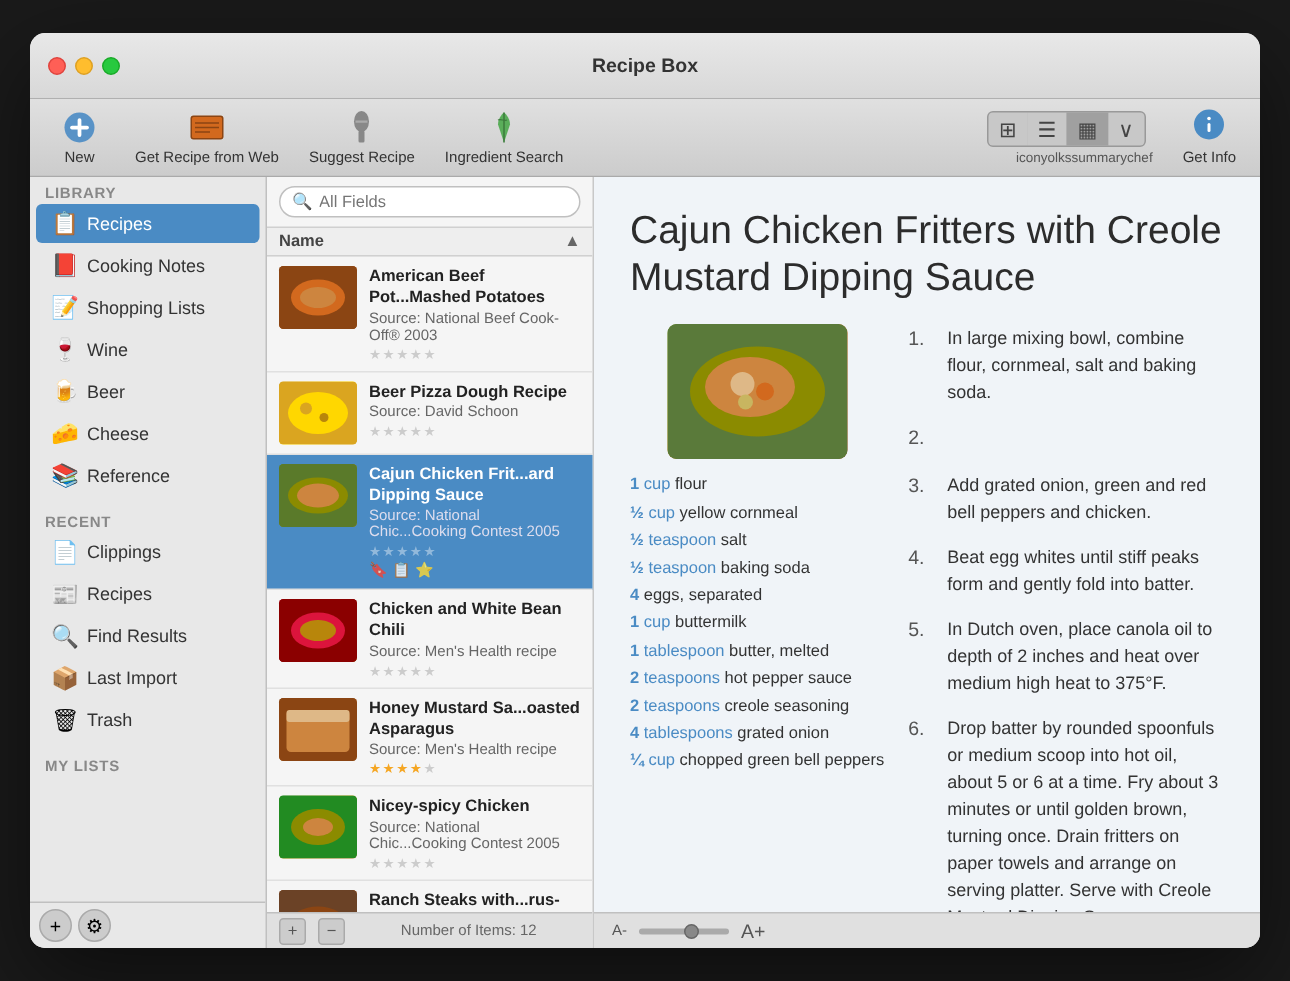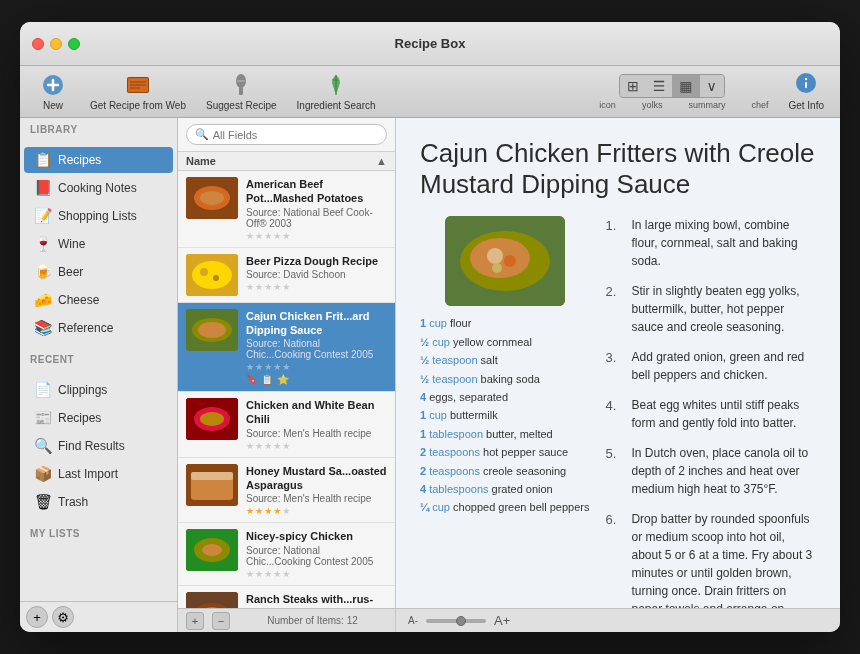--- a/index.html
+++ b/index.html
@@ -120,21 +120,21 @@
       background: #e8e8e8;
       border-right: 1px solid #c0c0c0;
       display: flex;
       flex-direction: column;
       overflow: hidden;
     }
     .sidebar-section-label {
       font-size: 10px;
       font-weight: 700;
       color: #888;
-      padding: 6px 10px 11px;
+      padding: 6px 10px 0;
       text-transform: uppercase;
       letter-spacing: 0.5px;
     }
     .sidebar-item {
       display: flex;
       align-items: center;
       padding: 4px 10px;
       cursor: pointer;
       border-radius: 4px;
       margin: 1px 4px;
@@ -404,21 +404,21 @@
       <span class="label">Ingredient Search</span>
     </div>
     <div class="toolbar-spacer"></div>
     <div style="display:flex;flex-direction:column;align-items:center;gap:2px">
       <div class="view-toggle">
         <div class="view-btn">⊞</div>
         <div class="view-btn">☰</div>
         <div class="view-btn active">▦</div>
         <div class="view-btn">∨</div>
       </div>
-      <div style="display:flex;gap:26px;padding-left:24px;">
+      <div style="display:flex;gap:0;padding-left:24px;">
         <span style="font-size:9px;color:#555">icon</span>
         <span style="font-size:9px;color:#555">yolks</span>
         <span style="font-size:9px;color:#555">summary</span>
         <span style="font-size:9px;color:#555">chef</span>
       </div>
     </div>
     <div class="get-info-btn">
       <div class="icon-area">
         <svg width="22" height="22" viewBox="0 0 22 22" fill="none">
           <circle cx="11" cy="11" r="10" fill="#4a8bc4"></circle>
@@ -693,21 +693,20 @@
             </ul>
           </div>
           <div class="instructions">
             <ol>
               <li>
                 <span class="step-num">1.</span>
                 <span>In large mixing bowl, combine flour, cornmeal, salt and baking soda.</span>
               </li>
               <li>
                 <span class="step-num">2.</span>
-                <span>Stir in slightly beaten egg yolks, buttermilk, butter, hot pepper sauce and creole seasoning.</span>
               </li>
               <li>
                 <span class="step-num">3.</span>
                 <span>Add grated onion, green and red bell peppers and chicken.</span>
               </li>
               <li>
                 <span class="step-num">4.</span>
                 <span>Beat egg whites until stiff peaks form and gently fold into batter.</span>
               </li>
               <li>

